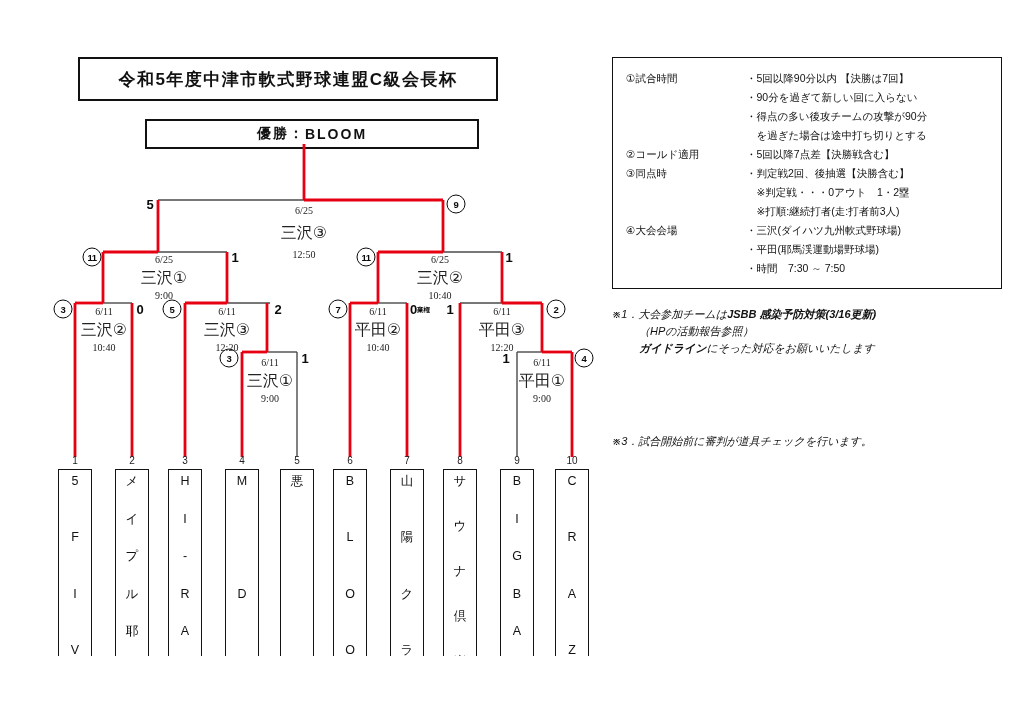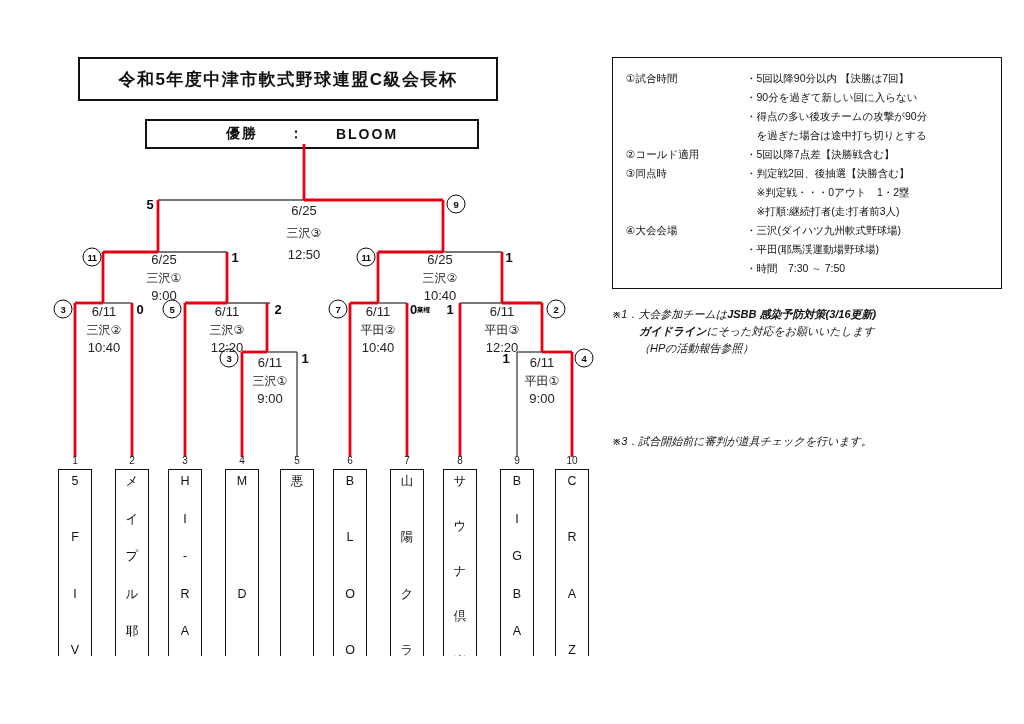--- a/index.html
+++ b/index.html
@@ -8,34 +8,34 @@
     font-family:"Liberation Sans","DejaVu Sans",sans-serif;color:#111;
   }
   .title-box{
     position:absolute;left:78px;top:57px;width:416px;height:40px;
     border:2px solid #111;display:flex;align-items:center;justify-content:center;
     font-size:17px;font-weight:bold;letter-spacing:1.5px;background:#fff;
   }
   .champion-box{
     position:absolute;left:145px;top:119px;width:330px;height:26px;
     border:2px solid #111;display:flex;align-items:center;justify-content:center;
-    gap:31px;font-size:14px;font-weight:bold;letter-spacing:2px;background:#fff;
+    gap:0;font-size:14px;font-weight:bold;letter-spacing:2px;background:#fff;
   }
   svg.bracket{position:absolute;left:0;top:0;}
   .score{position:absolute;transform:translate(-50%,-50%);font-weight:bold;color:#0a0a0a;}
   .score.plain{font-size:13px;}
   .score.circled{
     width:17px;height:17px;border:1.6px solid #0a0a0a;border-radius:50%;
     display:flex;align-items:center;justify-content:center;
     font-size:9.5px;letter-spacing:-0.5px;background:#fff;
   }
   .forfeit{font-size:6.5px;font-weight:bold;vertical-align:2px;}
   .mlabel{position:absolute;transform:translateX(-50%);text-align:center;width:76px;color:#222;line-height:18px;}
-  .mlabel .mdate,.mlabel .mtime{font-size:13px;}
-  .mlabel .mvenue{font-size:12px;}
+  .mlabel .mdate,.mlabel .mtime{font-size:10px;font-family:Liberation Serif, serif;}
+  .mlabel .mvenue{font-size:16px;}
   .mlabel.big{line-height:22px;}
   .team{position:absolute;width:34px;}
   .team .tnum{text-align:center;font-size:10px;color:#222;height:14px;line-height:12px;}
   .team .tbox{
     border:1.6px solid #141414;height:238px;display:flex;flex-direction:column;
     justify-content:space-between;align-items:center;padding:5px 0;background:#fff;
   }
   .team .tbox span{font-size:12.5px;line-height:13px;color:#111;}
   .rules-panel{
     position:absolute;left:612px;top:57px;width:390px;height:232px;
@@ -337,20 +337,20 @@
       <div class="rrow">
         <div class="rlabel"></div>
         <div class="rtext">・時間　7:30 ～ 7:50</div>
       </div>
     </div>
 
   <div class="note" style="left:612px;top:306px">
     <div>
       <span>※1．</span><span>大会参加チームは</span><b>JSBB 感染予防対策(3/16更新)</b>
     </div>
+    <div class="indent">（HPの活動報告参照）</div>
     <div class="indent">
       <b>ガイドライン</b><span>にそった対応をお願いいたします</span>
     </div>
-    <div class="indent">（HPの活動報告参照）</div>
   </div>
   <div class="note" style="left:612px;top:433px">※3．試合開始前に審判が道具チェックを行います。</div>
 
 </div>
 
 </body></html>

